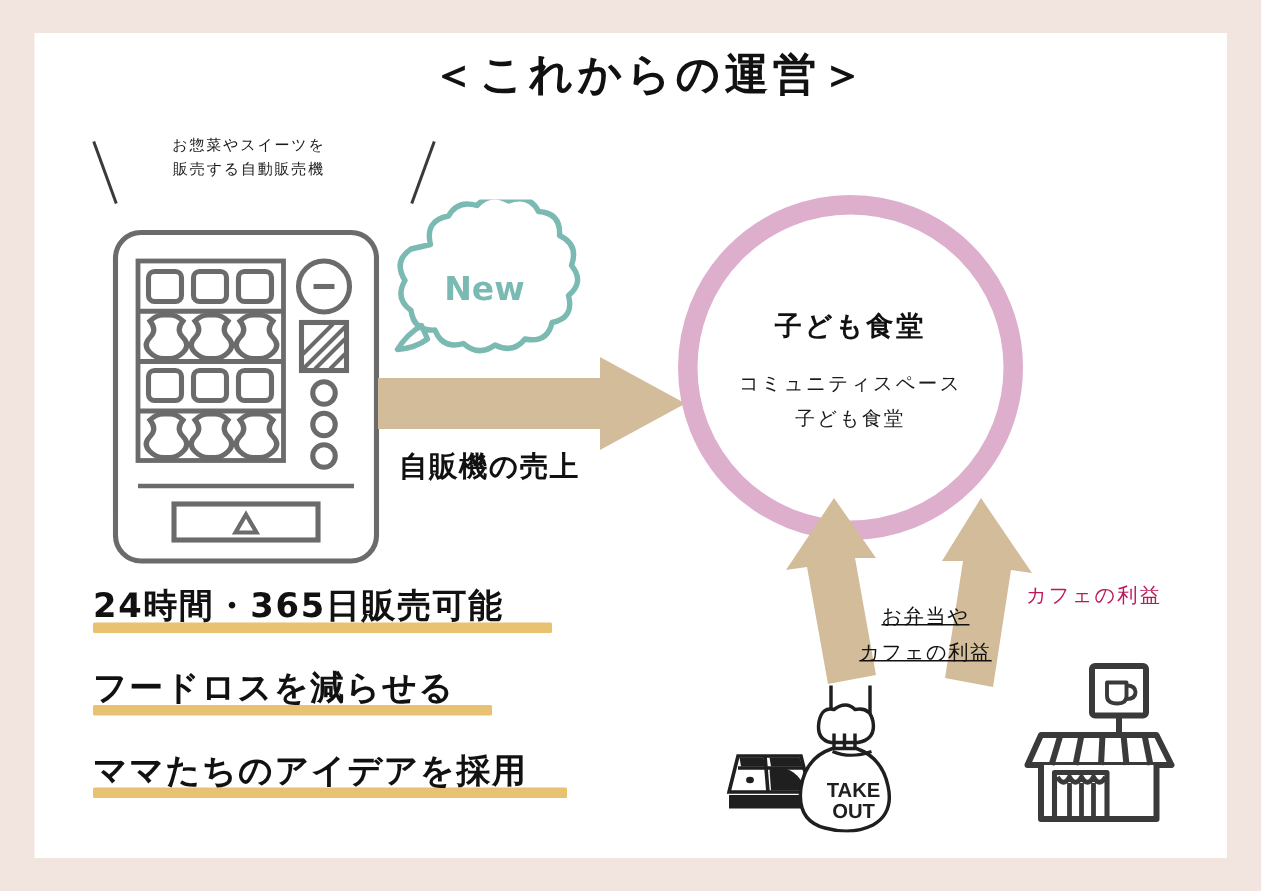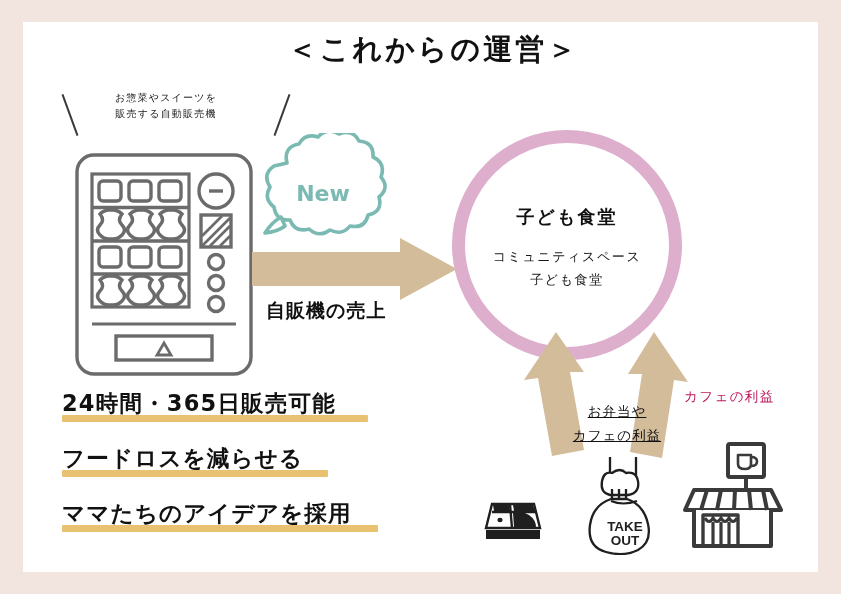--- a/index.html
+++ b/index.html
@@ -204,21 +204,21 @@
     left: 684px;
     top: 388px;
     font-size: 13.5px;
     letter-spacing: 1.4px;
     color: #be185d;
     white-space: nowrap;
   }
 
   
   #bento-icon   { position: absolute; left: 482px; top: 500px; }
-  #takeout-icon { position: absolute; left: 584px; top: 455px; }
+  #takeout-icon { position: absolute; left: 528px; top: 455px; }
   #cafe-icon    { position: absolute; left: 680px; top: 442px; }
 
   .nosel { user-select: none; }
 </style>
 </head>
 <body>
 
 <div id="canvas">
 
   <div id="inner-sheet"></div>

